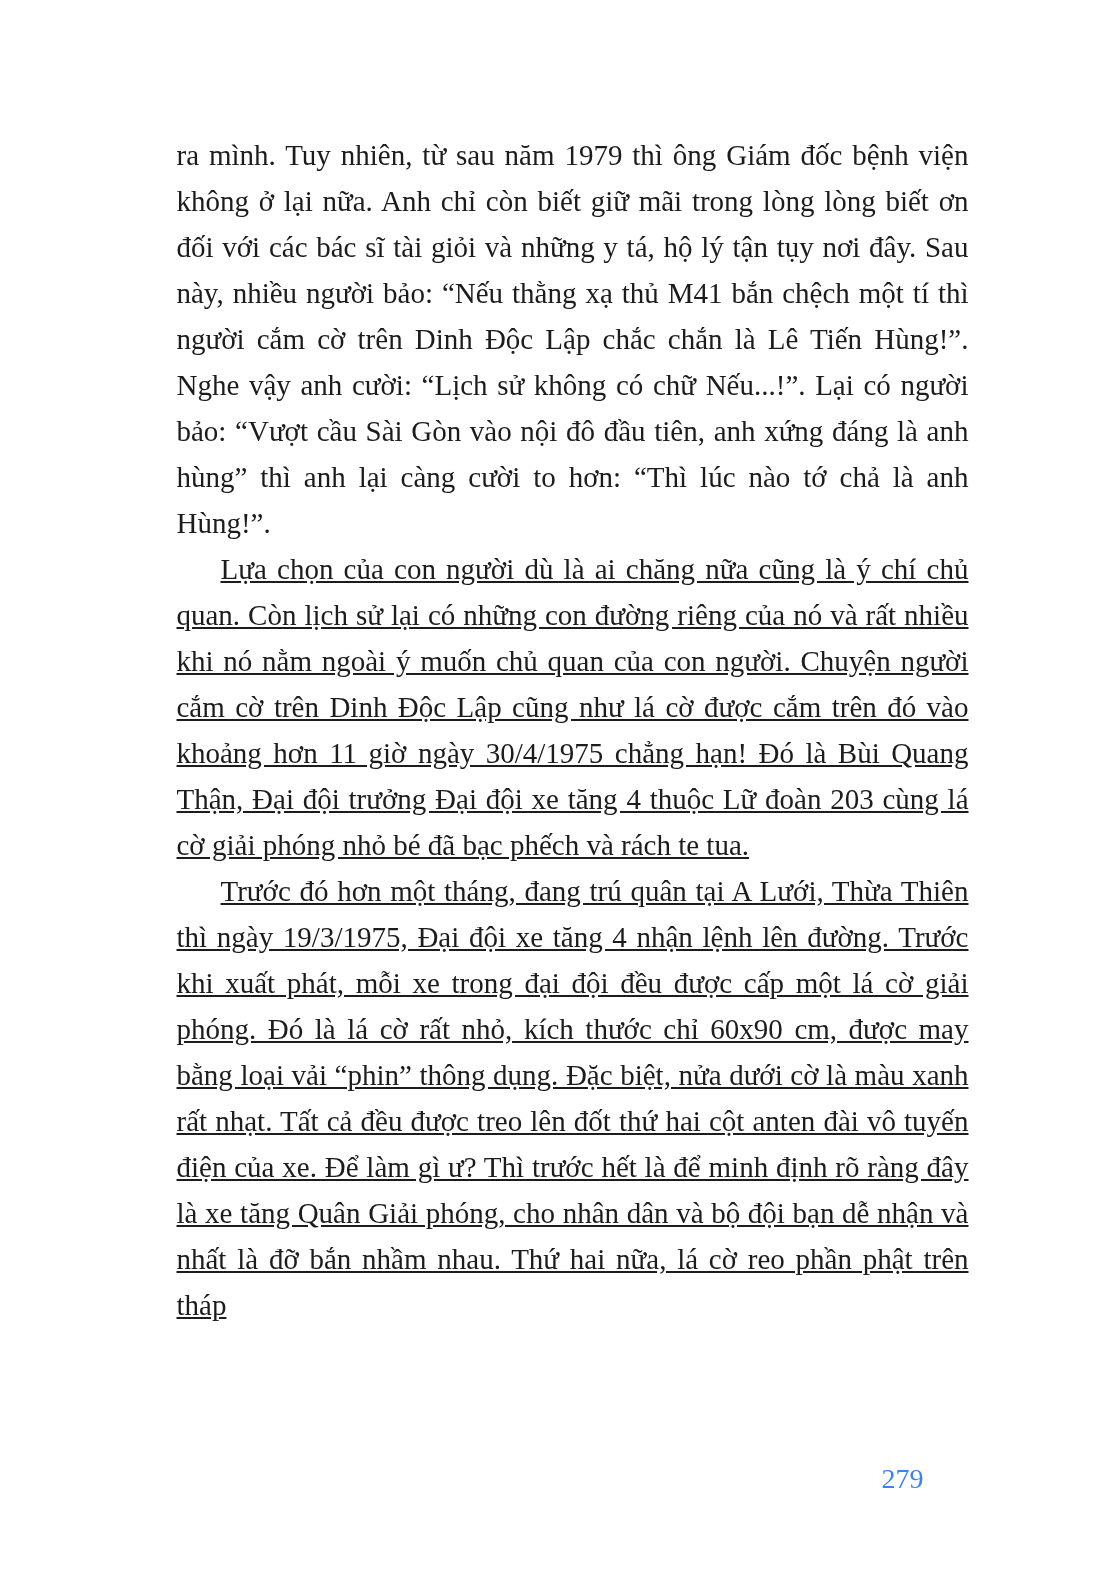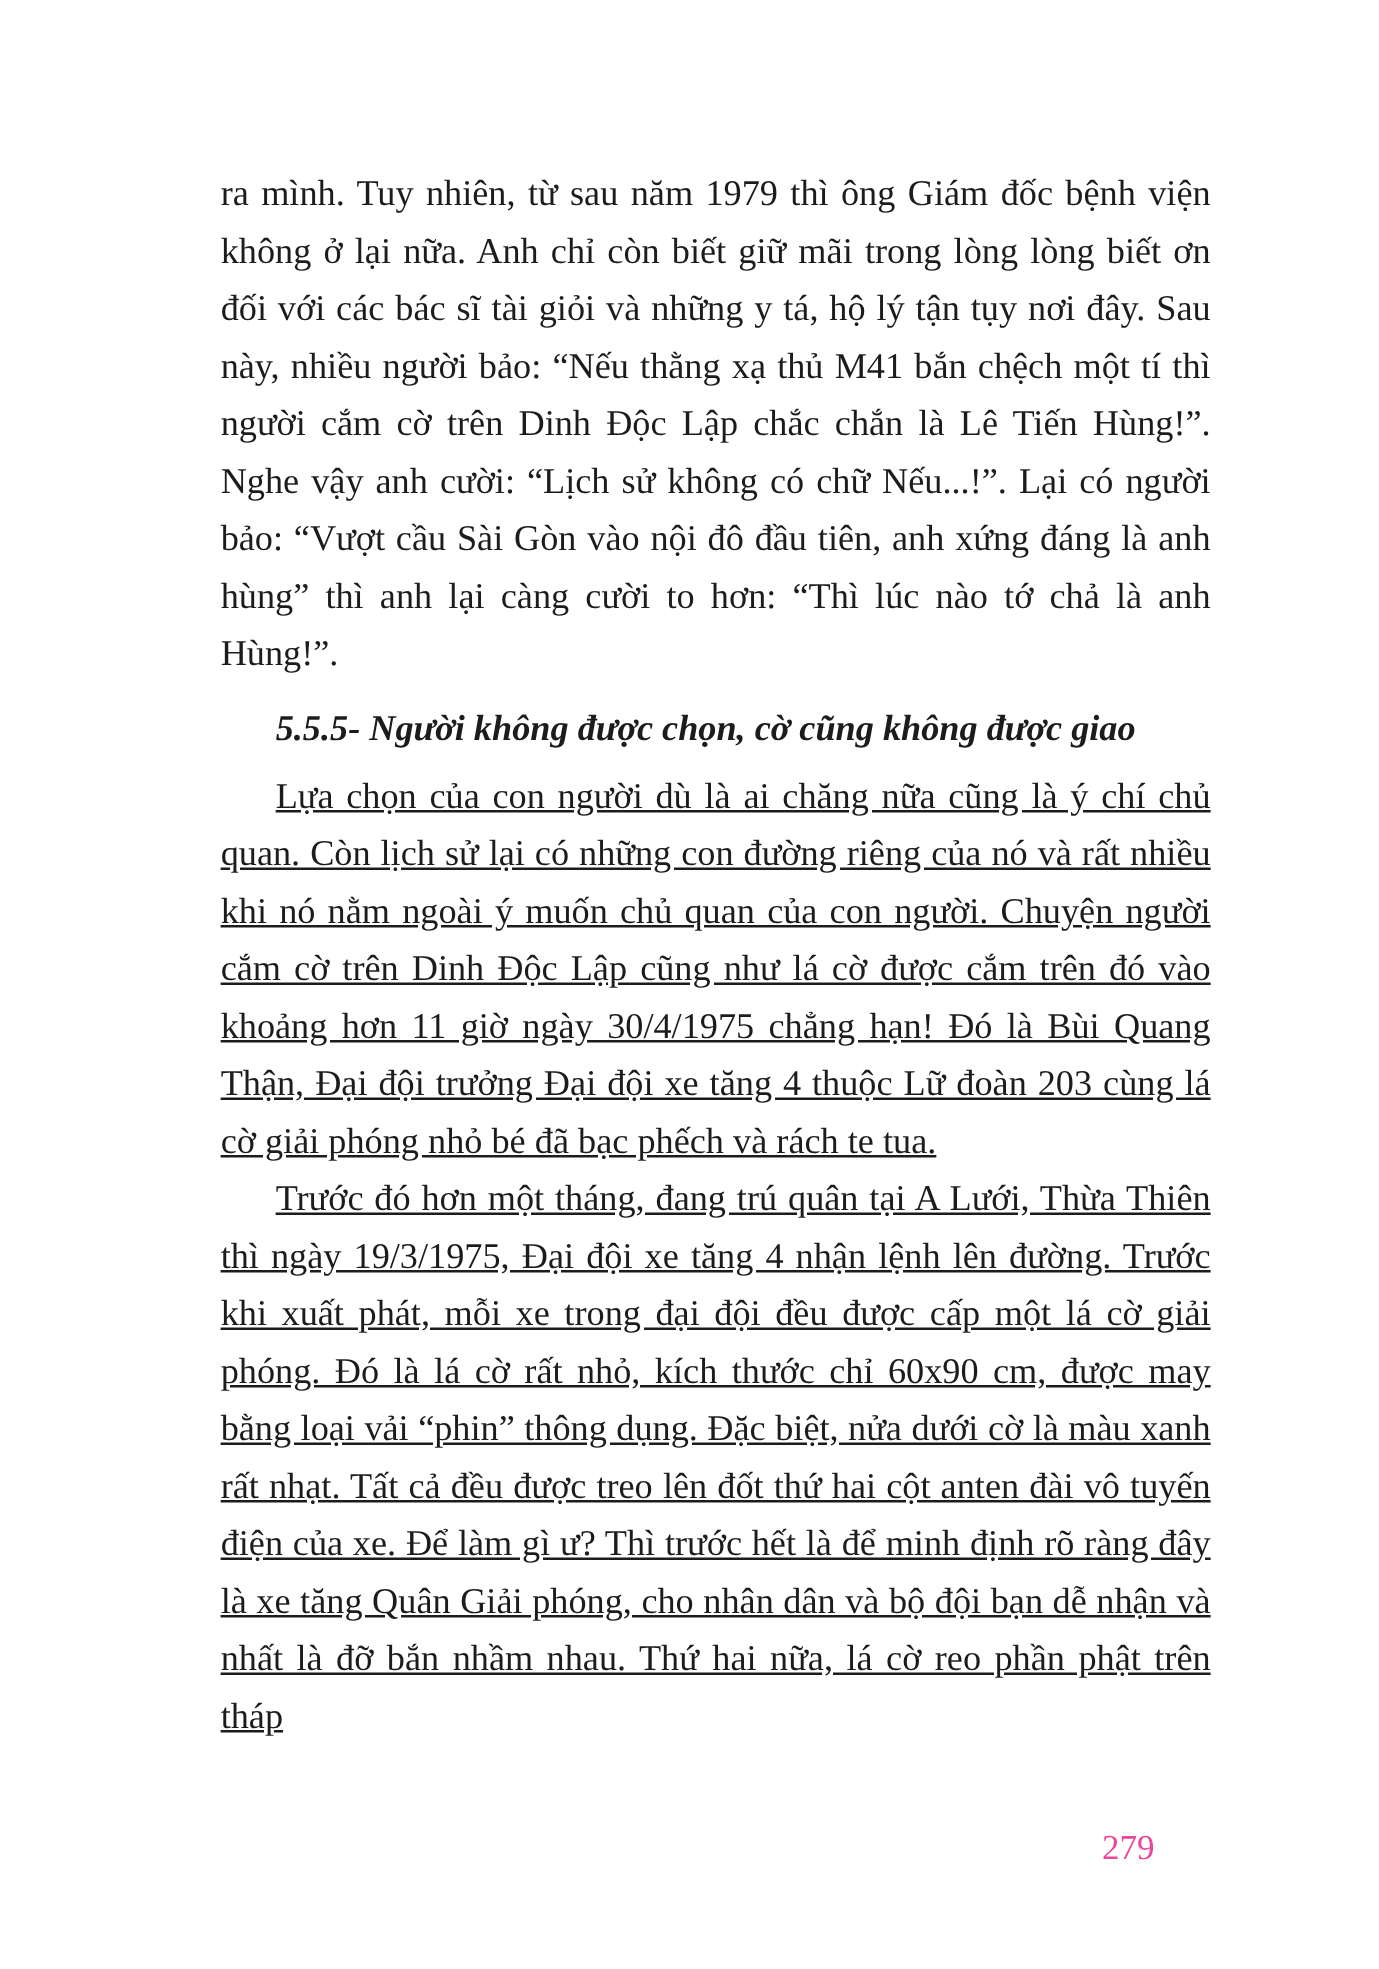--- a/index.html
+++ b/index.html
@@ -41,27 +41,26 @@
     font-style: italic;
     text-indent: 44px;
     text-align: left;
   }
   .page-number {
     position: absolute;
     right: 158px;
     bottom: 82px;
     font-size: 28px;
     line-height: 1;
-    color: #ec4899;
+    color: #3b82f6;
   }
 </style>
 </head>
 <body>
 
 <div class="page">
   <div class="content">
     <p>ra mình. Tuy nhiên, từ sau năm 1979 thì ông Giám đốc bệnh viện không ở lại nữa. Anh chỉ còn biết giữ mãi trong lòng lòng biết ơn đối với các bác sĩ tài giỏi và những y tá, hộ lý tận tụy nơi đây. Sau này, nhiều người bảo: “Nếu thằng xạ thủ M41 bắn chệch một tí thì người cắm cờ trên Dinh Độc Lập chắc chắn là Lê Tiến Hùng!”. Nghe vậy anh cười: “Lịch sử không có chữ Nếu...!”. Lại có người bảo: “Vượt cầu Sài Gòn vào nội đô đầu tiên, anh xứng đáng là anh hùng” thì anh lại càng cười to hơn: “Thì lúc nào tớ chả là anh Hùng!”.</p>
-    <p class="section-heading">5.5.5- Người không được chọn, cờ cũng không được giao</p>
     <p class="indent">Lựa chọn của con người dù là ai chăng nữa cũng là ý chí chủ quan. Còn lịch sử lại có những con đường riêng của nó và rất nhiều khi nó nằm ngoài ý muốn chủ quan của con người. Chuyện người cắm cờ trên Dinh Độc Lập cũng như lá cờ được cắm trên đó vào khoảng hơn 11 giờ ngày 30/4/1975 chẳng hạn! Đó là Bùi Quang Thận, Đại đội trưởng Đại đội xe tăng 4 thuộc Lữ đoàn 203 cùng lá cờ giải phóng nhỏ bé đã bạc phếch và rách te tua.</p>
     <p class="indent">Trước đó hơn một tháng, đang trú quân tại A Lưới, Thừa Thiên thì ngày 19/3/1975, Đại đội xe tăng 4 nhận lệnh lên đường. Trước khi xuất phát, mỗi xe trong đại đội đều được cấp một lá cờ giải phóng. Đó là lá cờ rất nhỏ, kích thước chỉ 60x90 cm, được may bằng loại vải “phin” thông dụng. Đặc biệt, nửa dưới cờ là màu xanh rất nhạt. Tất cả đều được treo lên đốt thứ hai cột anten đài vô tuyến điện của xe. Để làm gì ư? Thì trước hết là để minh định rõ ràng đây là xe tăng Quân Giải phóng, cho nhân dân và bộ đội bạn dễ nhận và nhất là đỡ bắn nhầm nhau. Thứ hai nữa, lá cờ reo phần phật trên tháp</p>
   </div>
   <div class="page-number">279</div>
 </div>
 
 </body></html>

